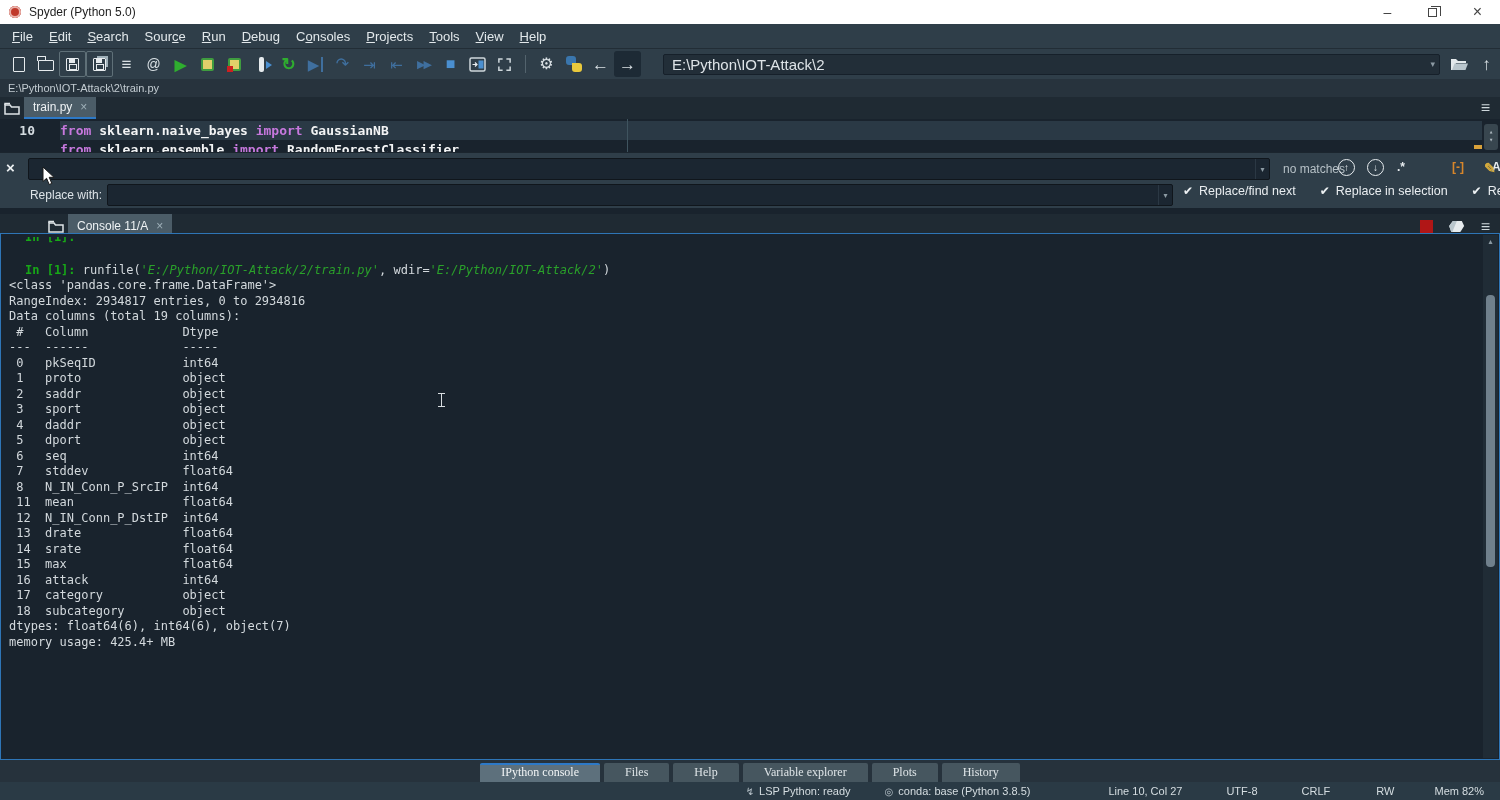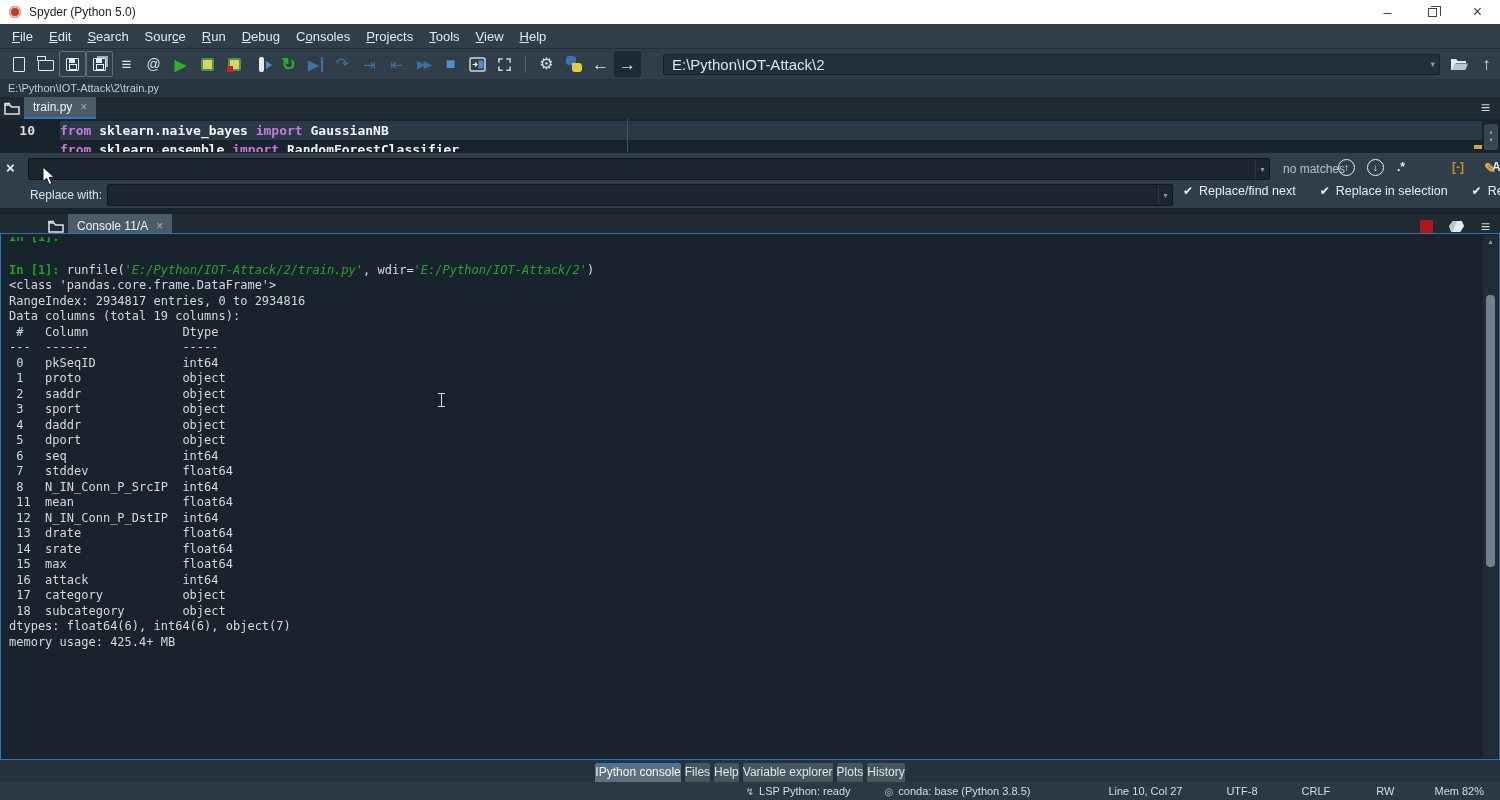--- a/index.html
+++ b/index.html
@@ -87,29 +87,29 @@
   .rbtns { position:absolute; left:1183px; top:31px; width:310px; display:flex; align-items:center; gap:24px; }
   .rbtn { display:flex; align-items:center; gap:6px; font-size:12.5px; color:#e9edf0; white-space:nowrap; }
   .check { font-size:12px; color:#eef2f4; }
 
   
   .console-area { position:absolute; top:233px; left:0; width:1500px; height:527px; background:#19232d; border:1px solid #2e75b6; }
   .console-body { position:absolute; top:1px; left:0; right:16px; bottom:1px; padding:2px 0 0 8px; font-family:"DejaVu Sans Mono",monospace; font-size:12px; color:#d3d9dd; overflow:hidden; }
   .cline { height:15.5px; line-height:15.5px; white-space:pre; }
   .clip-line { height:10px; overflow:hidden; position:relative; }
   .clip-line > span { position:absolute; top:-7px; left:0; }
-  .prompt { color:#17a817; font-weight:bold; }
+  .prompt { color:#17a817; font-weight:bold;margin-left:16px; }
   .pystr { color:#2aa12a; font-style:italic; }
   .console-scrollbar { position:absolute; top:1px; right:1px; width:15px; bottom:1px; background:#202c36; }
   .cs-up { position:absolute; top:2px; left:0; width:100%; text-align:center; font-size:8px; color:#8c9aa3; }
   .cs-thumb { position:absolute; top:60px; left:3px; width:9px; height:272px; background:#70808c; border-radius:4px; }
 
   
   .pane-tabbar { position:absolute; top:760px; left:0; width:1500px; height:22px; background:#26323c; display:flex; align-items:flex-end; justify-content:center; gap:4px; }
-  .btab { height:19px; background:#46565f; color:#dfe5e8; font-size:12px; padding:2px 0 0; border-radius:2px 2px 0 0; }
+  .btab { height:19px; background:#46565f; color:#dfe5e8; font-size:12px; padding:2px 21px 0; border-radius:2px 2px 0 0;font-family:Liberation Serif, serif; }
   .btab.active { background:#5d707c; color:#f2f5f6; border-top:2px solid #2d79c7; padding-top:0; }
 
   
   .status-bar { position:absolute; top:782px; left:0; width:1500px; height:18px; background:#2a3a45; display:flex; align-items:center; justify-content:flex-end; padding-right:16px; font-size:11px; color:#d5dde1; }
   .sitem { display:flex; align-items:center; gap:5px; white-space:nowrap; }
   .sicon { font-size:10px; color:#b9c4cb; }
   .s1 { margin-left:34px; } .s2 { margin-left:78px; } .s3 { margin-left:44px; }
   .s4 { margin-left:44px; } .s5 { margin-left:46px; } .s6 { margin-left:40px; }
 
   

